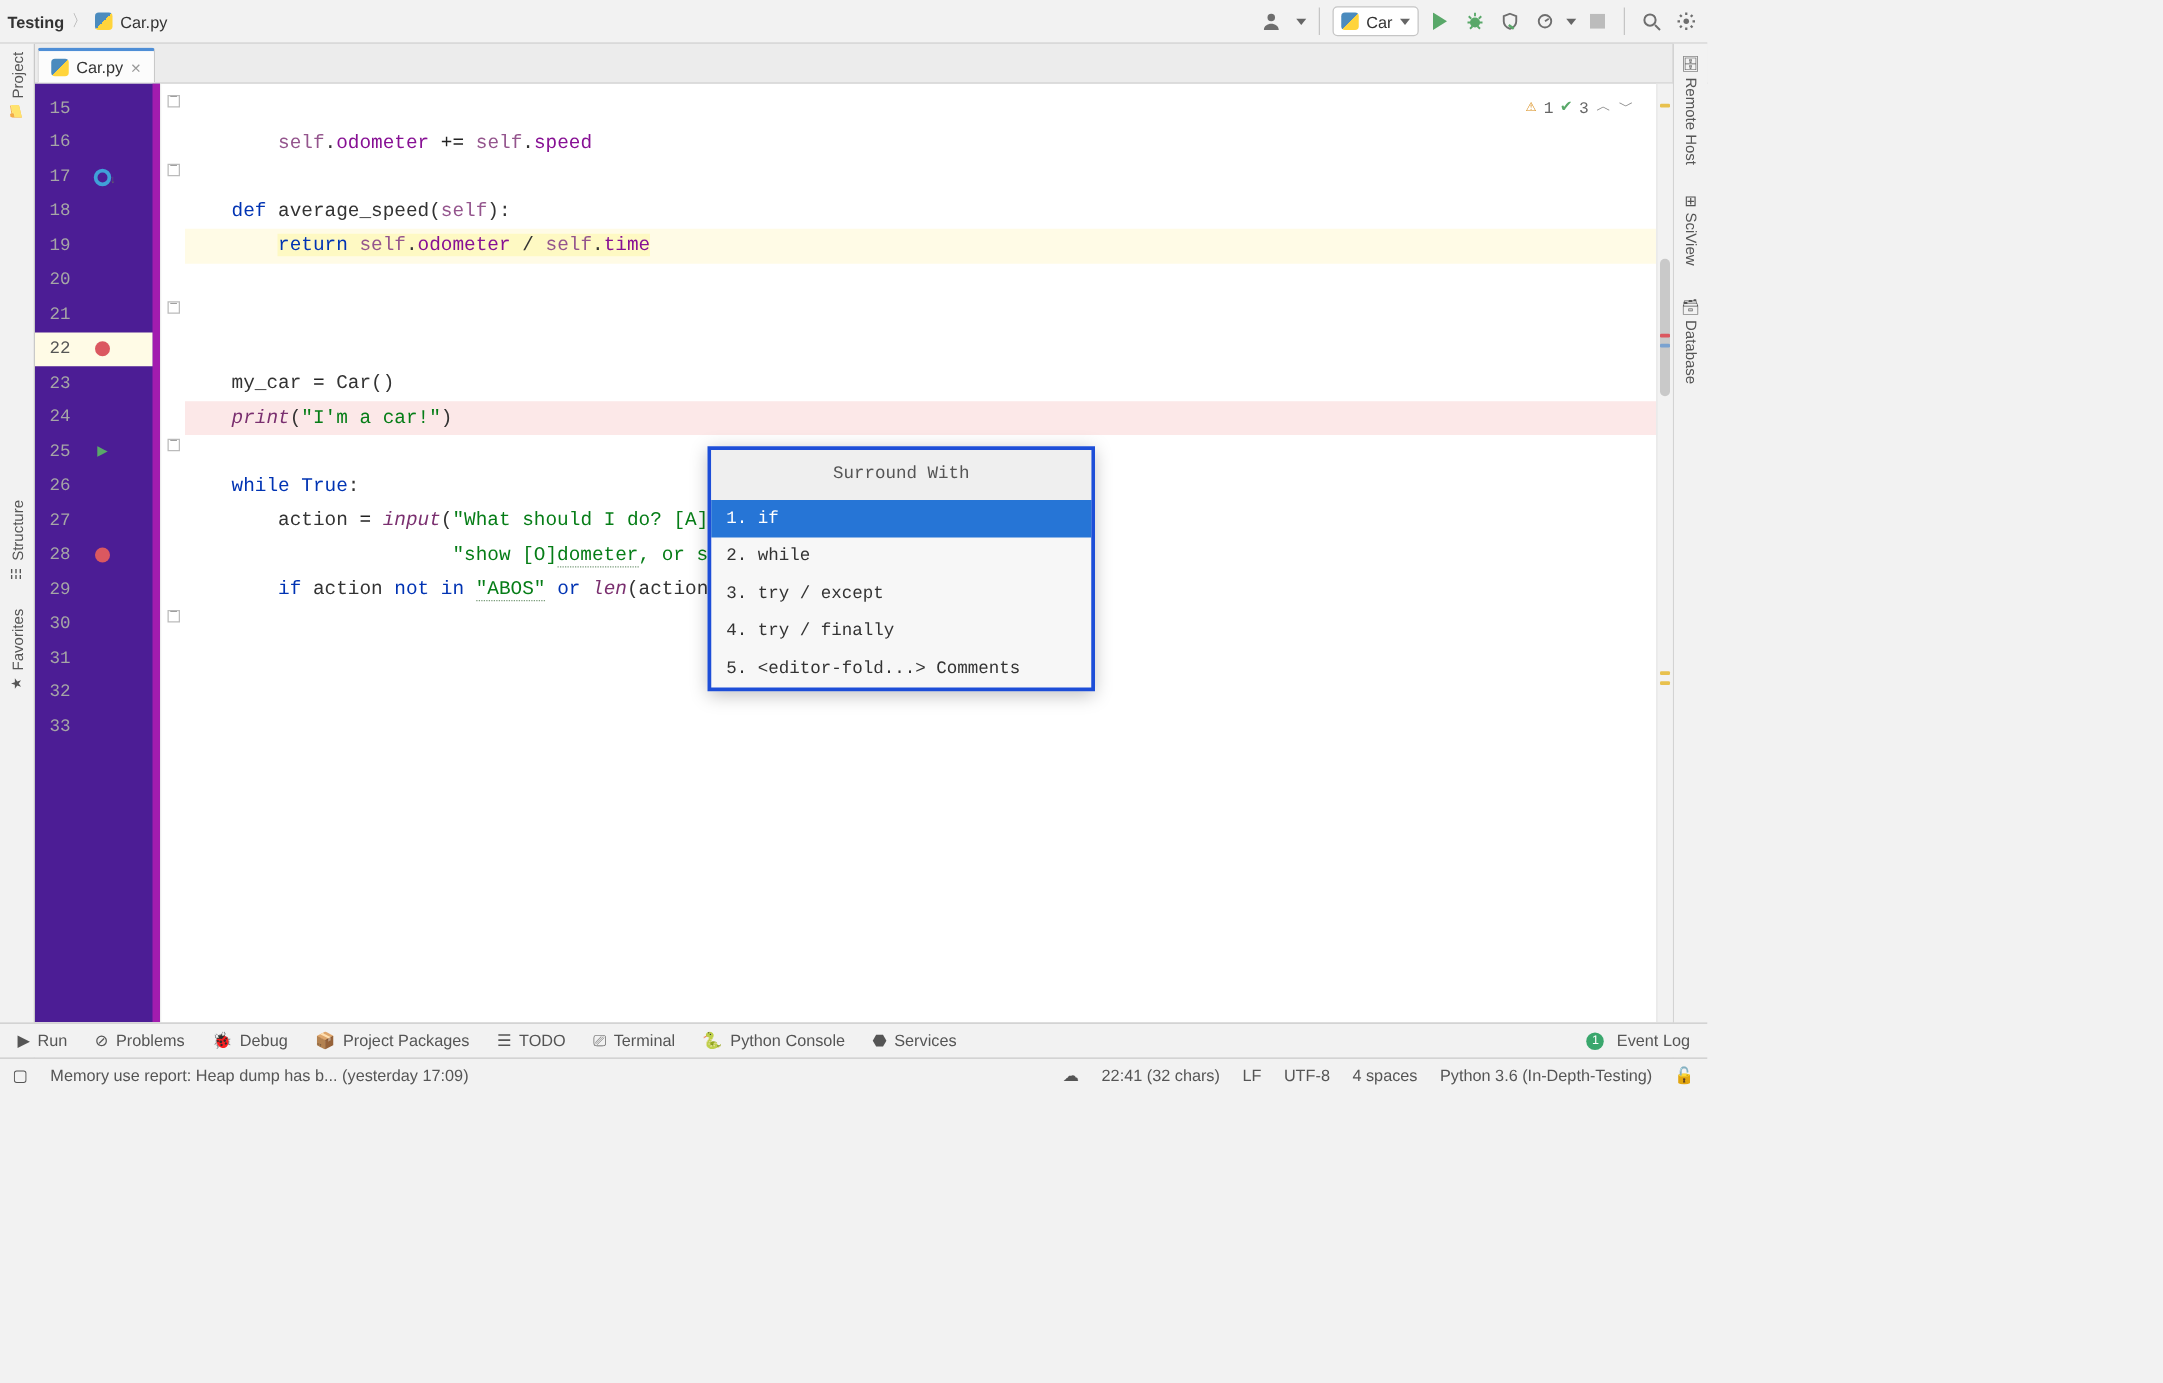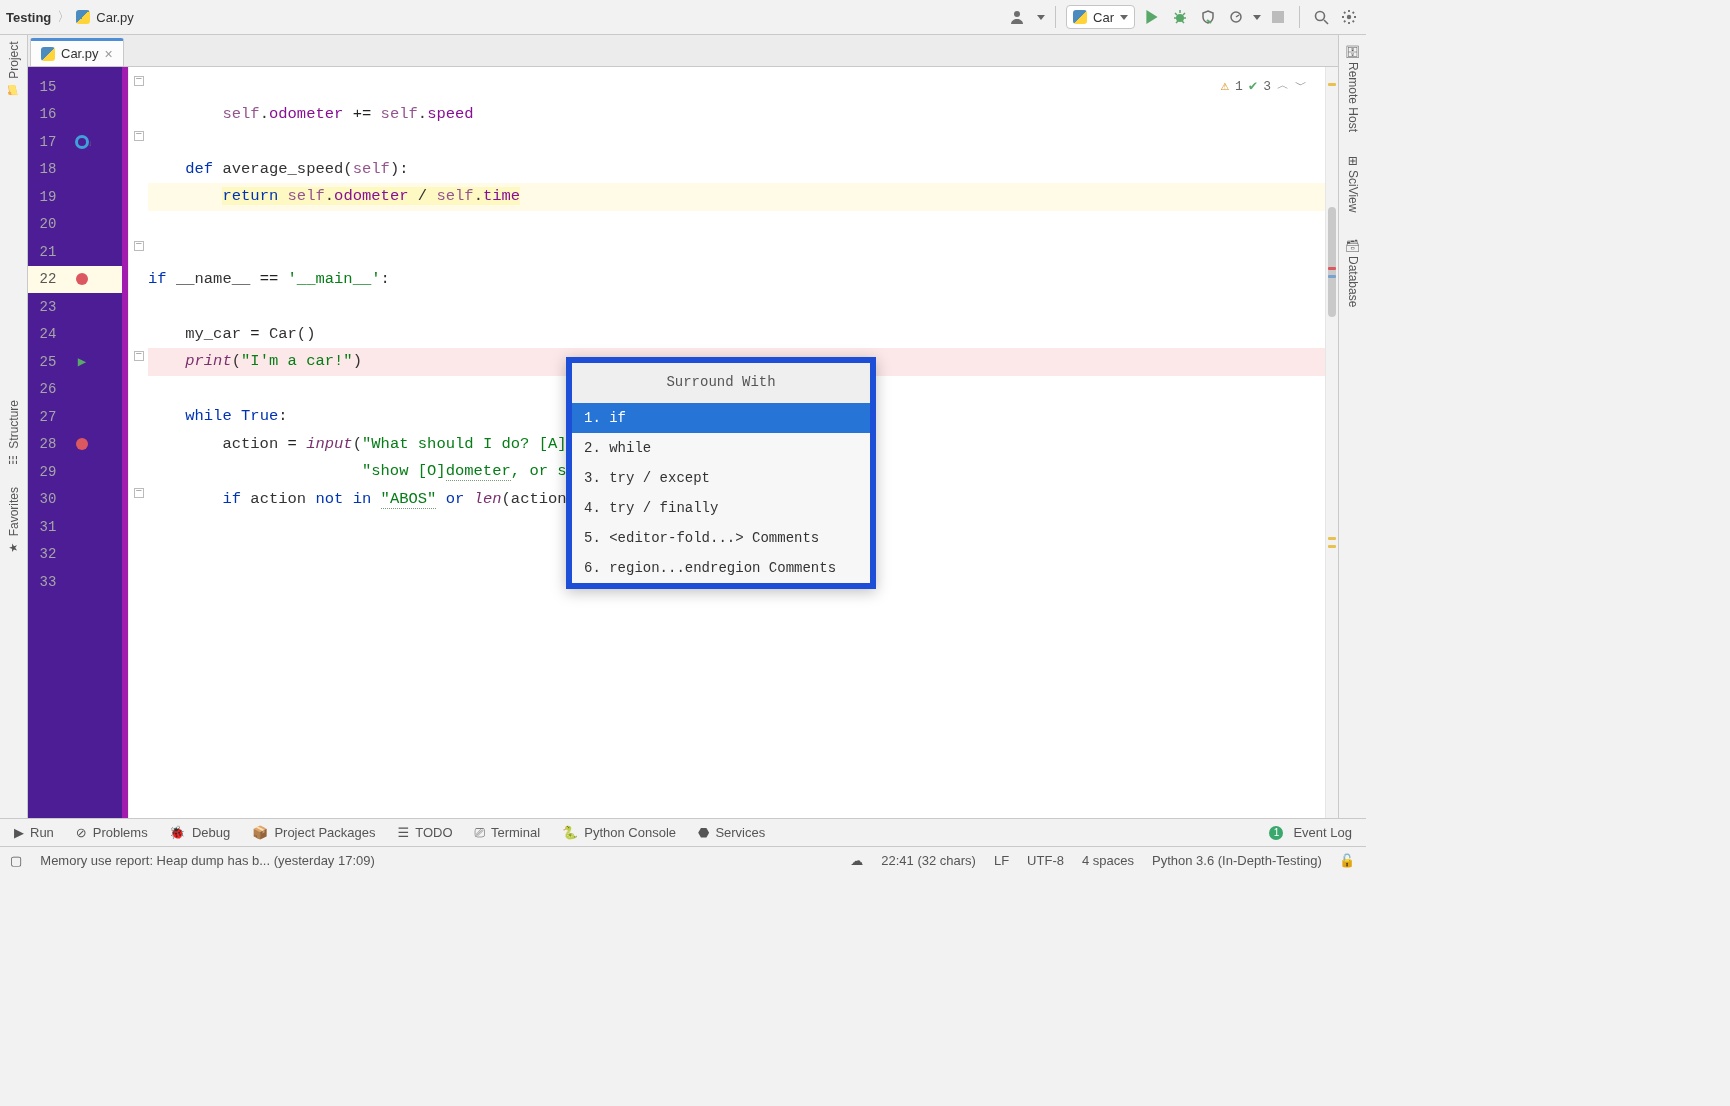--- a/index.html
+++ b/index.html
@@ -139,21 +139,21 @@
 }
 .mark{ position:absolute; left:2px; right:2px; height:3px; border-radius:1px;}
 .m-y{ background:#e8c14e; }
 .m-r{ background:#db5860; }
 .m-b{ background:#7aa2d0; }
 .thumb{ position:absolute; left:2px; right:2px; background:#c9c9c9; border-radius:4px;}
 
 
 .popup{
   position:absolute; top:290px; left:418px; width:310px;
-  background:#f7f7f7; border:6px solid #1d4ed8; box-shadow:0 3px 14px rgba(0,0,0,.25);
+  background:#f7f7f7; border:3px solid #1d4ed8; box-shadow:0 3px 14px rgba(0,0,0,.25);
   font-size:14px; z-index:50;
 }
 .popup-title{ text-align:center; padding:6px 0; color:#555; background:#efefef;}
 .popup-item{ padding:4px 12px; line-height:22px; }
 .popup-item.sel-item{ background:#2675d6; color:#fff; }
 
 
 .codecrumbs{
   position:absolute; left:28px; right:28px; bottom:28px; height:28px;
   background:#fff; border-top:1px solid #e6e6e6;
@@ -424,38 +424,36 @@
       <span class="chevsm">﹀</span>
     </div>
 
     <div class="cline"></div>
     <div class="cline">        <span class="selfc">self</span>.<span class="attr">odometer</span> <span class="op">+=</span> <span class="selfc">self</span>.<span class="attr">speed</span></div>
     <div class="cline"></div>
     <div class="cline">    <span class="kw">def</span> average_speed(<span class="selfc">self</span>):</div>
     <div class="cline hl-red hl-cur">        <span class="sel"><span class="kw">return</span> <span class="selfc">self</span>.<span class="attr">odometer</span> / <span class="selfc">self</span>.<span class="attr">time</span></span></div>
     <div class="cline"></div>
     <div class="cline"></div>
-    <div class="cline"><span class="kw">if</span> __name__ <span class="op">==</span> <span class="str">'__main__'</span>:</div>
     <div class="cline"></div>
     <div class="cline">    my_car <span class="op">=</span> Car()</div>
     <div class="cline hl-red">    <span class="builtin">print</span>(<span class="str">"I'm a car!"</span>)</div>
     <div class="cline"></div>
     <div class="cline">    <span class="kw">while</span> <span class="kw">True</span>:</div>
     <div class="cline">        action <span class="op">=</span> <span class="builtin">input</span>(<span class="str">"What should I do? [A]</span><span class="strund">ccelerate</span><span class="str">, [B]</span><span class="strund">rake</span><span class="str">, "</span></div>
     <div class="cline">                       <span class="str">"show [O]</span><span class="strund">dometer</span><span class="str">, or show average [S]</span><span class="strund">peed</span><span class="str">?"</span>).upper()</div>
     <div class="cline">        <span class="kw">if</span> action <span class="kw">not in</span> <span class="strund">"ABOS"</span> <span class="kw">or</span> <span class="builtin">len</span>(action) <span class="op">!=</span> <span class="num">1</span>:</div>
 
     <div class="popup">
       <div class="popup-title">Surround With</div>
       <div class="popup-item sel-item">1. if</div>
       <div class="popup-item">2. while</div>
       <div class="popup-item">3. try / except</div>
       <div class="popup-item">4. try / finally</div>
       <div class="popup-item">5. &lt;editor-fold...&gt; Comments</div>
-      <div class="popup-item">6. region...endregion Comments</div>
     </div>
   </div>
 
   <div class="vscroll">
     <div class="mark m-y" style="top:16px"></div>
     <div class="thumb" style="top:140px; height:110px"></div>
     <div class="mark m-r" style="top:200px"></div>
     <div class="mark m-b" style="top:208px"></div>
     <div class="mark m-y" style="top:470px"></div>
     <div class="mark m-y" style="top:478px"></div>

